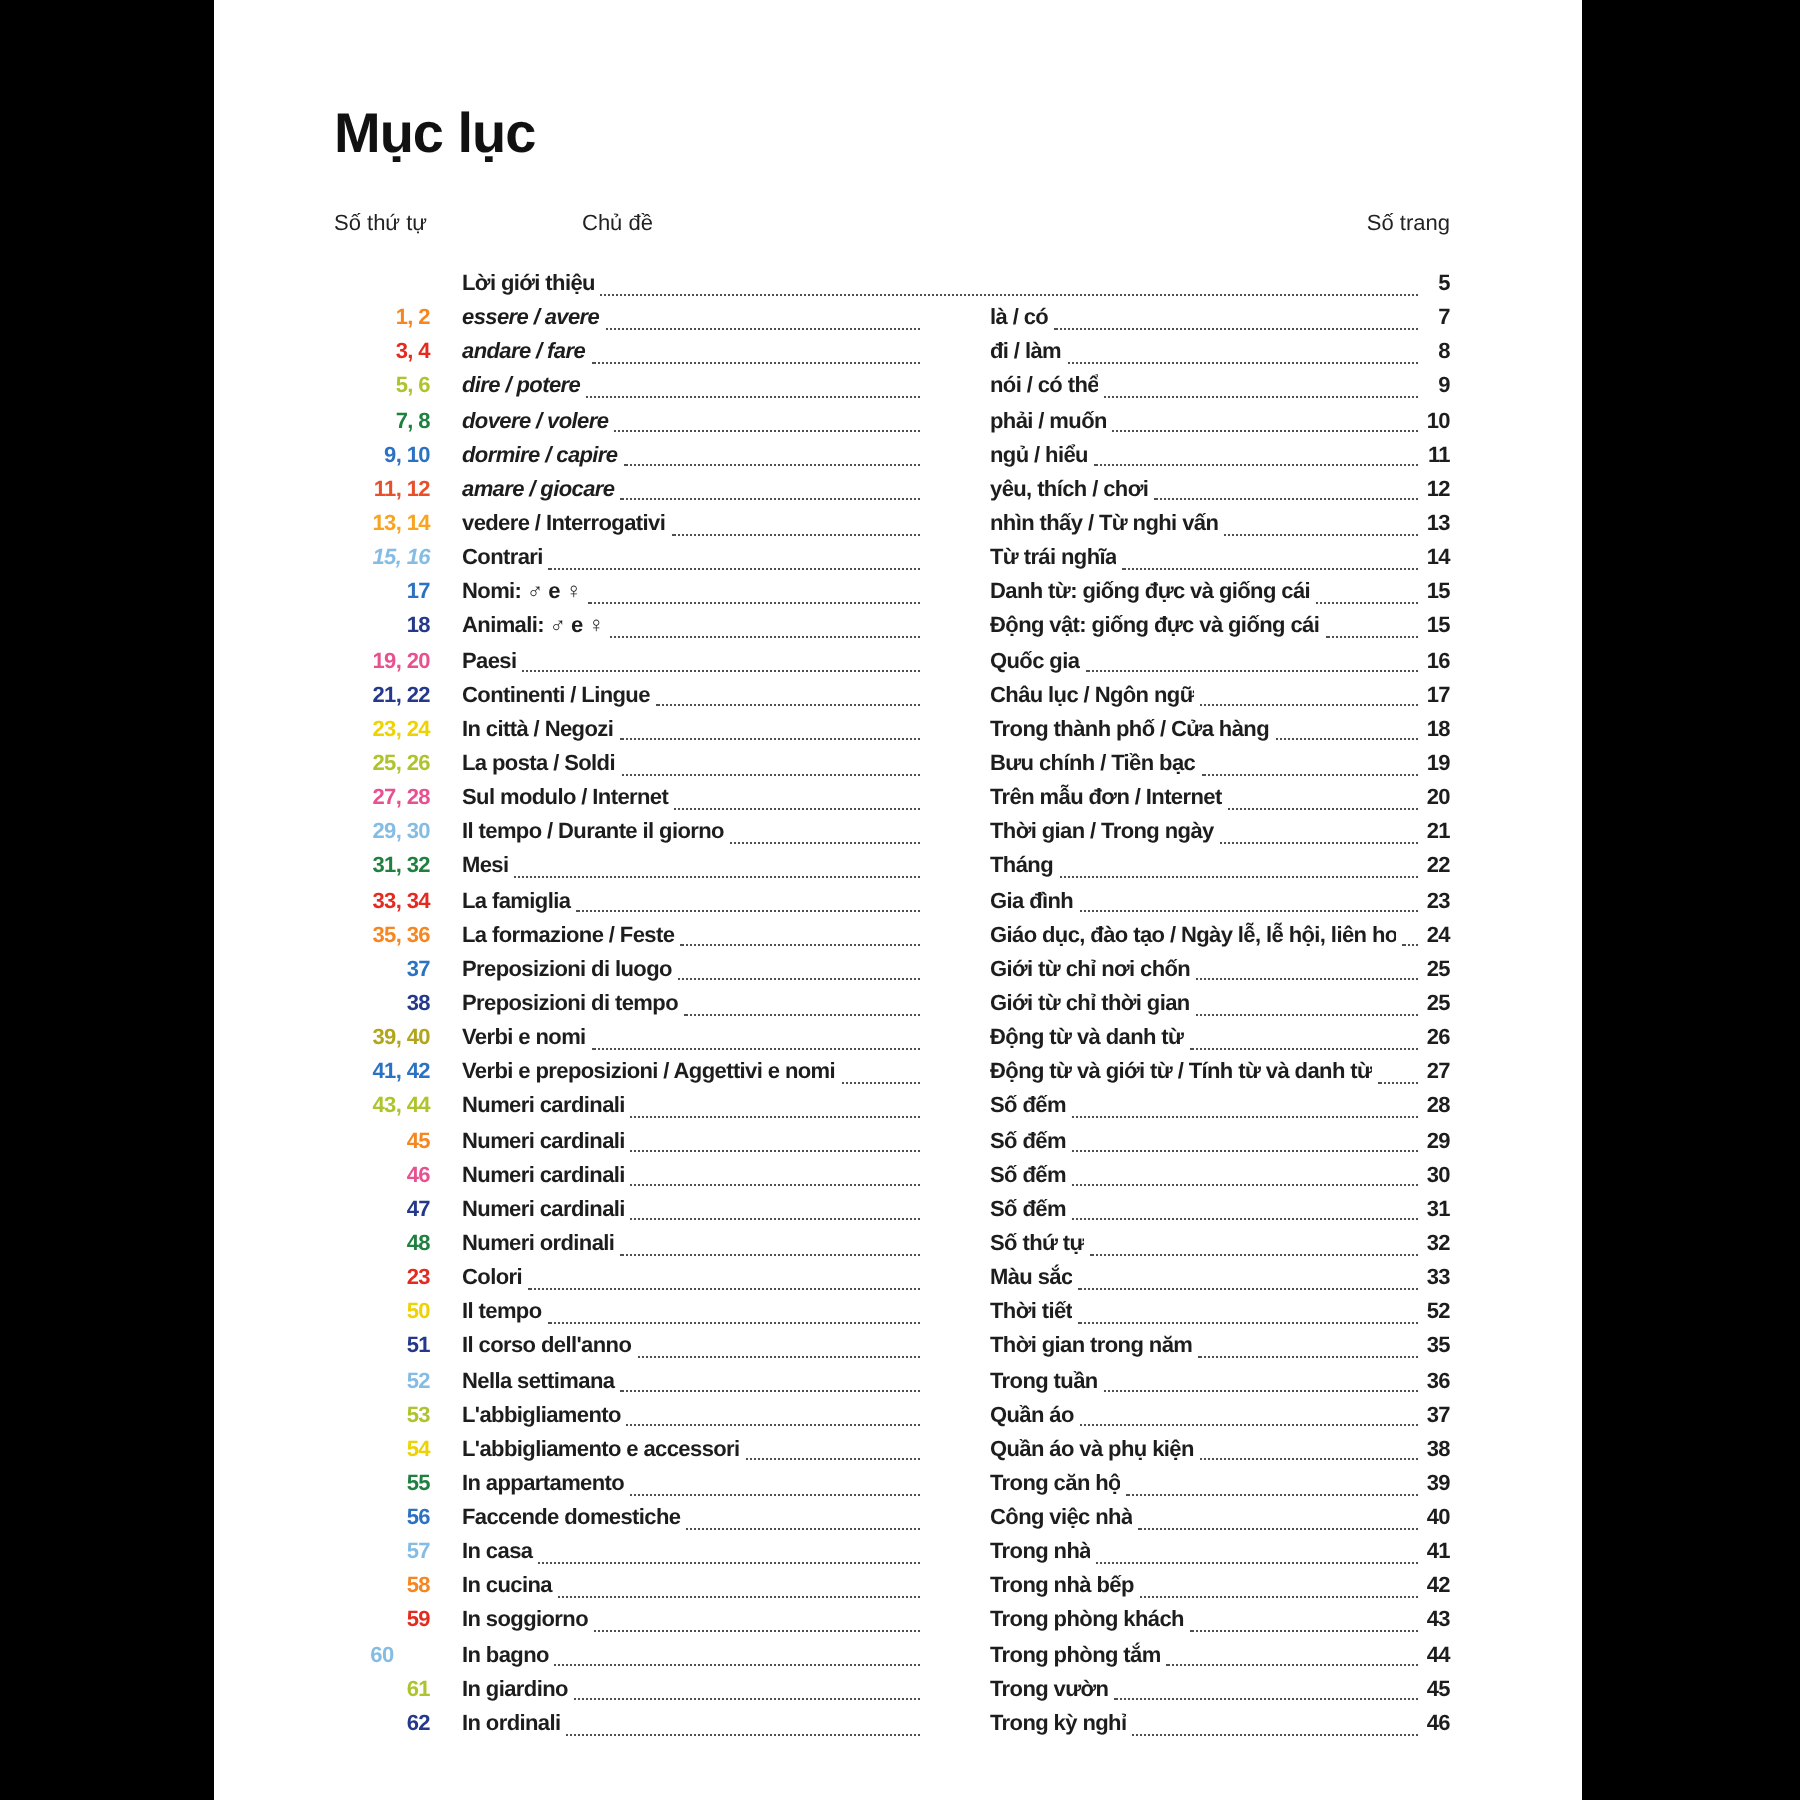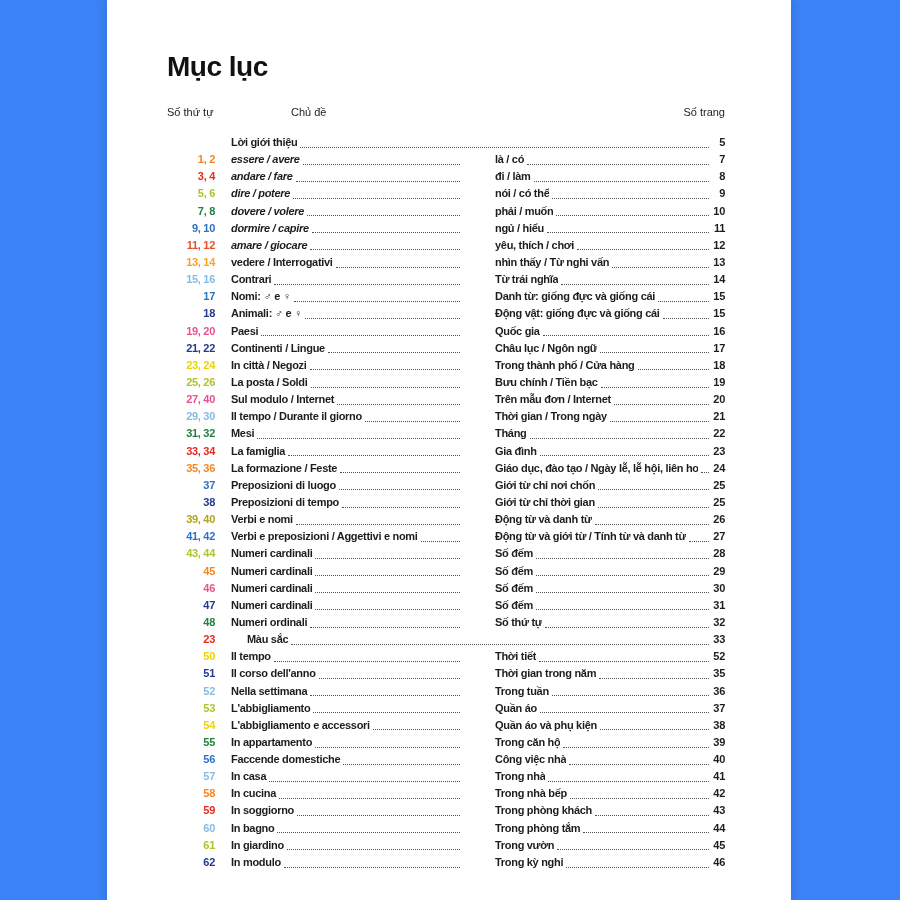--- a/index.html
+++ b/index.html
@@ -1,19 +1,19 @@
 <!DOCTYPE html>
 <html><head>
 <meta charset="utf-8">
 <style>
   html,body{margin:0;padding:0;}
   .stage{
     position:relative;
     width:900px;height:900px;
-    background:#3b82f6;
+    background:#000000;
     overflow:hidden;
     font-family:"Liberation Sans", sans-serif;
   }
   .sheet{
     position:absolute;
     left:107px;top:0;
     width:684px;height:900px;
     background:#ffffff;
     box-shadow:0 0 9px rgba(0,0,0,0.16);
     box-sizing:border-box;
@@ -191,21 +191,21 @@
             <span class="topic">vedere / Interrogativi</span>
             <span class="lead"></span>
           </span>
           <span class="vcell">
             <span class="viet">nhìn thấy / Từ nghi vấn</span>
             <span class="lead"></span>
             <span class="page">13</span>
           </span>
         </div>
         <div class="row">
-          <span class="num" style="color: rgb(133, 188, 228);">15, 16</span>
+          <span class="num" style="color: rgb(133, 188, 228); font-style: italic;">15, 16</span>
           <span class="tcell">
             <span class="topic">Contrari</span>
             <span class="lead"></span>
           </span>
           <span class="vcell">
             <span class="viet">Từ trái nghĩa</span>
             <span class="lead"></span>
             <span class="page">14</span>
           </span>
         </div>
@@ -275,21 +275,21 @@
             <span class="topic">La posta / Soldi</span>
             <span class="lead"></span>
           </span>
           <span class="vcell">
             <span class="viet">Bưu chính / Tiền bạc</span>
             <span class="lead"></span>
             <span class="page">19</span>
           </span>
         </div>
         <div class="row">
-          <span class="num" style="color: rgb(232, 81, 144);">27, 40</span>
+          <span class="num" style="color: rgb(232, 81, 144);">27, 28</span>
           <span class="tcell">
             <span class="topic">Sul modulo / Internet</span>
             <span class="lead"></span>
           </span>
           <span class="vcell">
             <span class="viet">Trên mẫu đơn / Internet</span>
             <span class="lead"></span>
             <span class="page">20</span>
           </span>
         </div>
@@ -444,20 +444,24 @@
             <span class="lead"></span>
           </span>
           <span class="vcell">
             <span class="viet">Số thứ tự</span>
             <span class="lead"></span>
             <span class="page">32</span>
           </span>
         </div>
         <div class="row">
           <span class="num" style="color: rgb(229, 42, 32);">23</span>
+          <span class="tcell">
+            <span class="topic">Colori</span>
+            <span class="lead"></span>
+          </span>
           <span class="vcell">
             <span class="viet">Màu sắc</span>
             <span class="lead"></span>
             <span class="page">33</span>
           </span>
         </div>
         <div class="row">
           <span class="num" style="color: rgb(237, 210, 4);">50</span>
           <span class="tcell">
             <span class="topic">Il tempo</span>
@@ -571,21 +575,21 @@
             <span class="topic">In soggiorno</span>
             <span class="lead"></span>
           </span>
           <span class="vcell">
             <span class="viet">Trong phòng khách</span>
             <span class="lead"></span>
             <span class="page">43</span>
           </span>
         </div>
         <div class="row">
-          <span class="num" style="color: rgb(133, 188, 228);">60</span>
+          <span class="num" style="color: rgb(133, 188, 228); text-align: center;">60</span>
           <span class="tcell">
             <span class="topic">In bagno</span>
             <span class="lead"></span>
           </span>
           <span class="vcell">
             <span class="viet">Trong phòng tắm</span>
             <span class="lead"></span>
             <span class="page">44</span>
           </span>
         </div>
@@ -597,21 +601,21 @@
           </span>
           <span class="vcell">
             <span class="viet">Trong vườn</span>
             <span class="lead"></span>
             <span class="page">45</span>
           </span>
         </div>
         <div class="row">
           <span class="num" style="color: rgb(36, 56, 140);">62</span>
           <span class="tcell">
-            <span class="topic">In modulo</span>
+            <span class="topic">In ordinali</span>
             <span class="lead"></span>
           </span>
           <span class="vcell">
             <span class="viet">Trong kỳ nghỉ</span>
             <span class="lead"></span>
             <span class="page">46</span>
           </span>
         </div>
       </div>
   </div>

